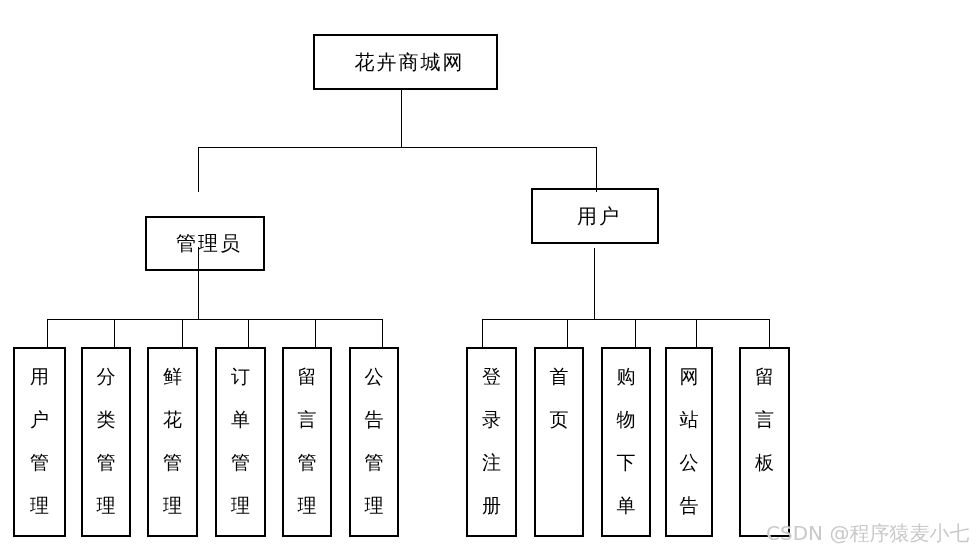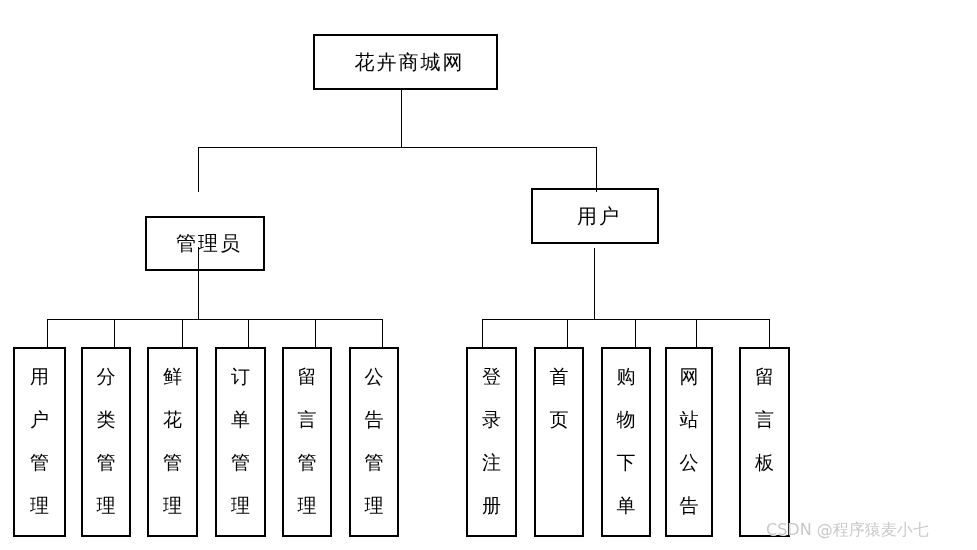--- a/index.html
+++ b/index.html
@@ -47,21 +47,21 @@
     text-align: center;
   }
   .line {
     position: absolute;
     background: #000000;
   }
   #watermark {
     position: absolute;
     left: 766px;
     top: 520px;
-    font-size: 16px;
+    font-size: 20px;
     color: #c9c9c9;
     font-family: "DejaVu Sans", "Liberation Sans", sans-serif;
     text-shadow: 1px 1px 0 rgba(255,255,255,0.85);
     white-space: nowrap;
   }
 </style>
 </head>
 <body>
 
 <div id="canvas">

